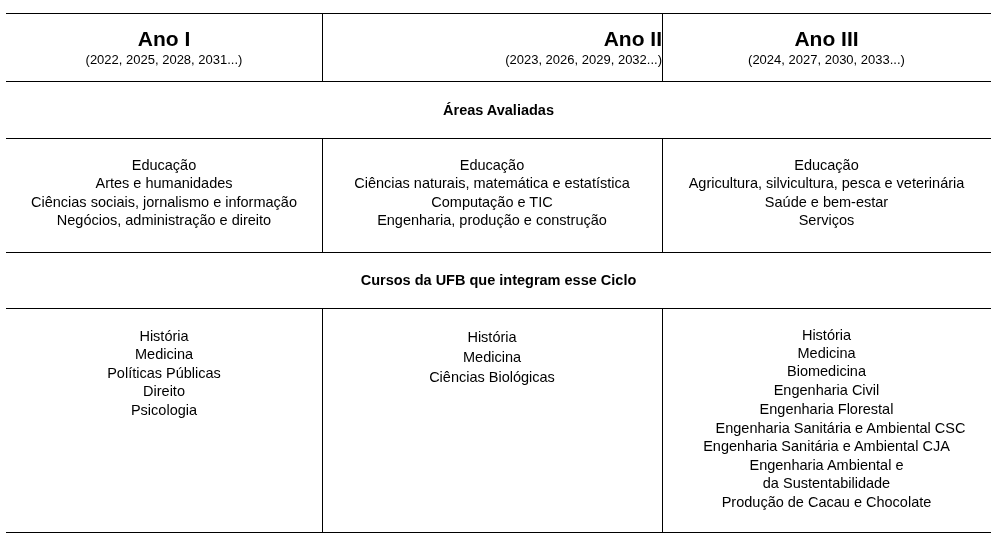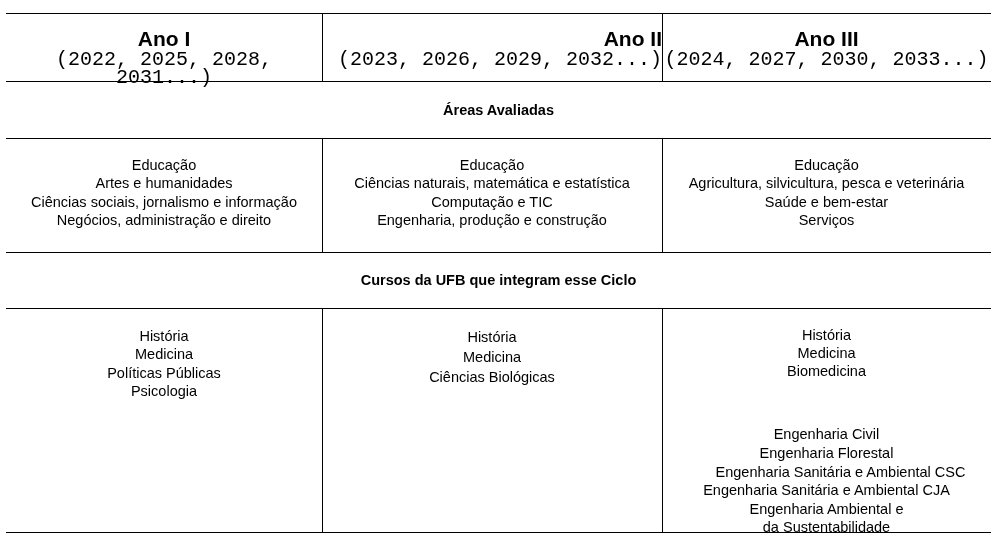--- a/index.html
+++ b/index.html
@@ -9,21 +9,21 @@
     }
     .tbl {
       position: absolute; left: 6px; top: 13px; width: 985px;
     }
     .hr { position: absolute; left: 0; width: 985px; height: 0; border-top: 1.5px solid #000; }
     .vr { position: absolute; width: 0; border-left: 1.5px solid #000; }
     .cell {
       position: absolute; text-align: center; box-sizing: border-box;
     }
     .year-title { font-weight: bold; font-size: 21px; line-height: 24px; }
-    .year-sub { font-size: 20px; line-height: 18px; font-family: Liberation Mono, monospace; }
+    .year-sub { font-size: 13px; line-height: 18px; }
     .section-label { font-weight: bold; font-size: 14.5px; line-height: 18px; }
     .list-line { font-size: 14.5px; line-height: 18.4px; display: block; white-space: nowrap; }
   </style>
 </head>
 <body>
 
 <div class="tbl">
 
   <div class="hr" style="top:0px;"></div>
   <div class="hr" style="top:68px;"></div>
@@ -72,32 +72,33 @@
     <span class="list-line">Saúde e bem-estar</span>
     <span class="list-line">Serviços</span>
   </div>
 
   <div class="cell section-label" style="left:0; top:258px; width:985px;">Cursos da UFB que integram esse Ciclo</div>
 
   <div class="cell" style="left:0; top:314px; width:316px;">
     <span class="list-line">História</span>
     <span class="list-line">Medicina</span>
     <span class="list-line">Políticas Públicas</span>
+    <span class="list-line">Direito</span>
     <span class="list-line">Psicologia</span>
   </div>
   <div class="cell" style="left:316px; top:314px; width:340px;">
     <span class="list-line" style="line-height:20px;">História</span>
     <span class="list-line" style="line-height:20px;">Medicina</span>
     <span class="list-line" style="line-height:20px;">Ciências Biológicas</span>
   </div>
   <div class="cell" style="left:656px; top:314px; width:329px;">
     <span class="list-line" style="line-height:17.5px;">História</span>
     <span class="list-line" style="line-height:17.5px;">Medicina</span>
     <span class="list-line" style="line-height:19px;">Biomedicina</span>
-    <span class="list-line" style="line-height:19px;margin-top:44px;">Engenharia Civil</span>
+    <span class="list-line" style="line-height:19px;">Engenharia Civil</span>
     <span class="list-line" style="line-height:18.5px;">Engenharia Florestal</span>
     <span class="list-line" style="line-height:18.5px;padding-left:28px;">Engenharia Sanitária e Ambiental CSC</span>
     <span class="list-line" style="line-height:18.5px;">Engenharia Sanitária e Ambiental CJA</span>
     <span class="list-line" style="line-height:18.5px;">Engenharia Ambiental e</span>
     <span class="list-line" style="line-height:18.5px;">da Sustentabilidade</span>
     <span class="list-line" style="line-height:19px;text-align:center;">Produção de Cacau e Chocolate</span>
   </div>
 </div>
 
 </body></html>

